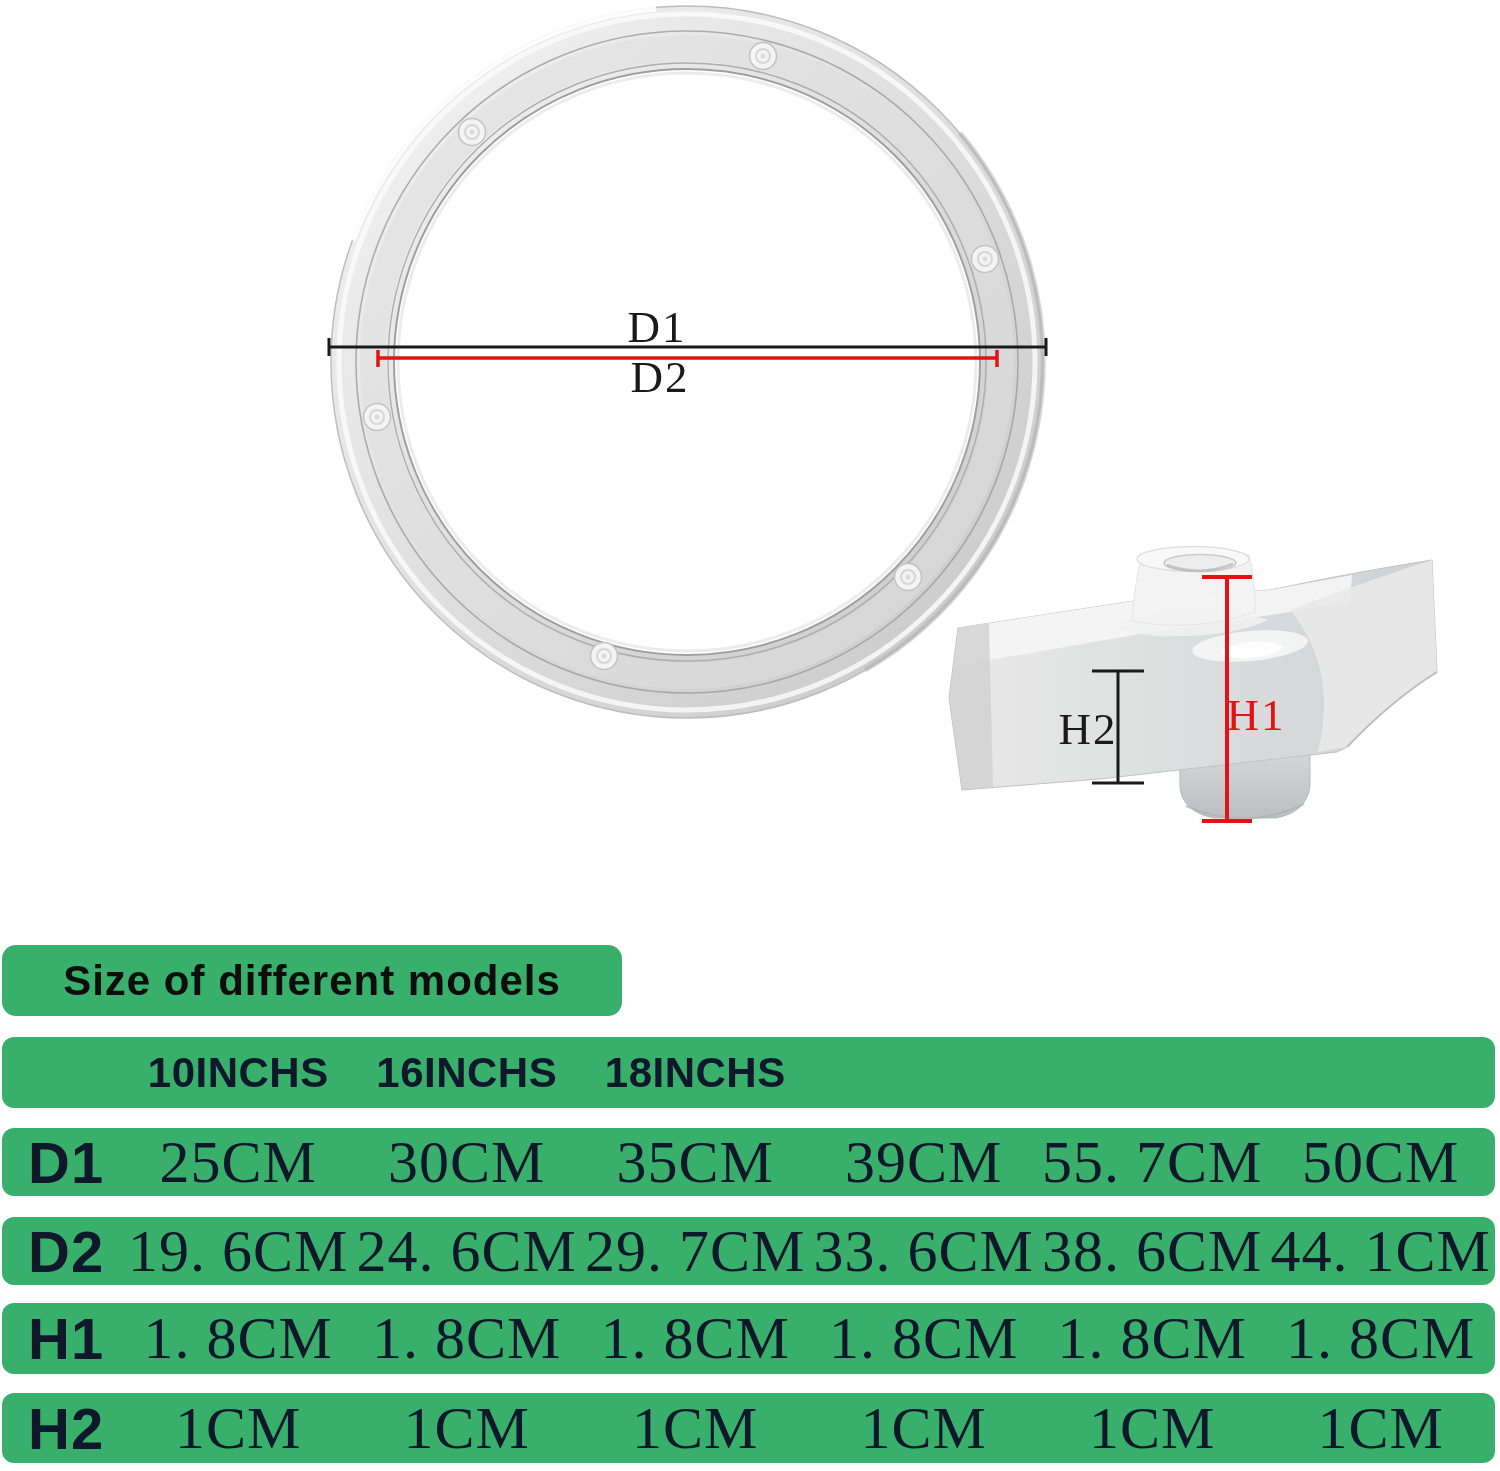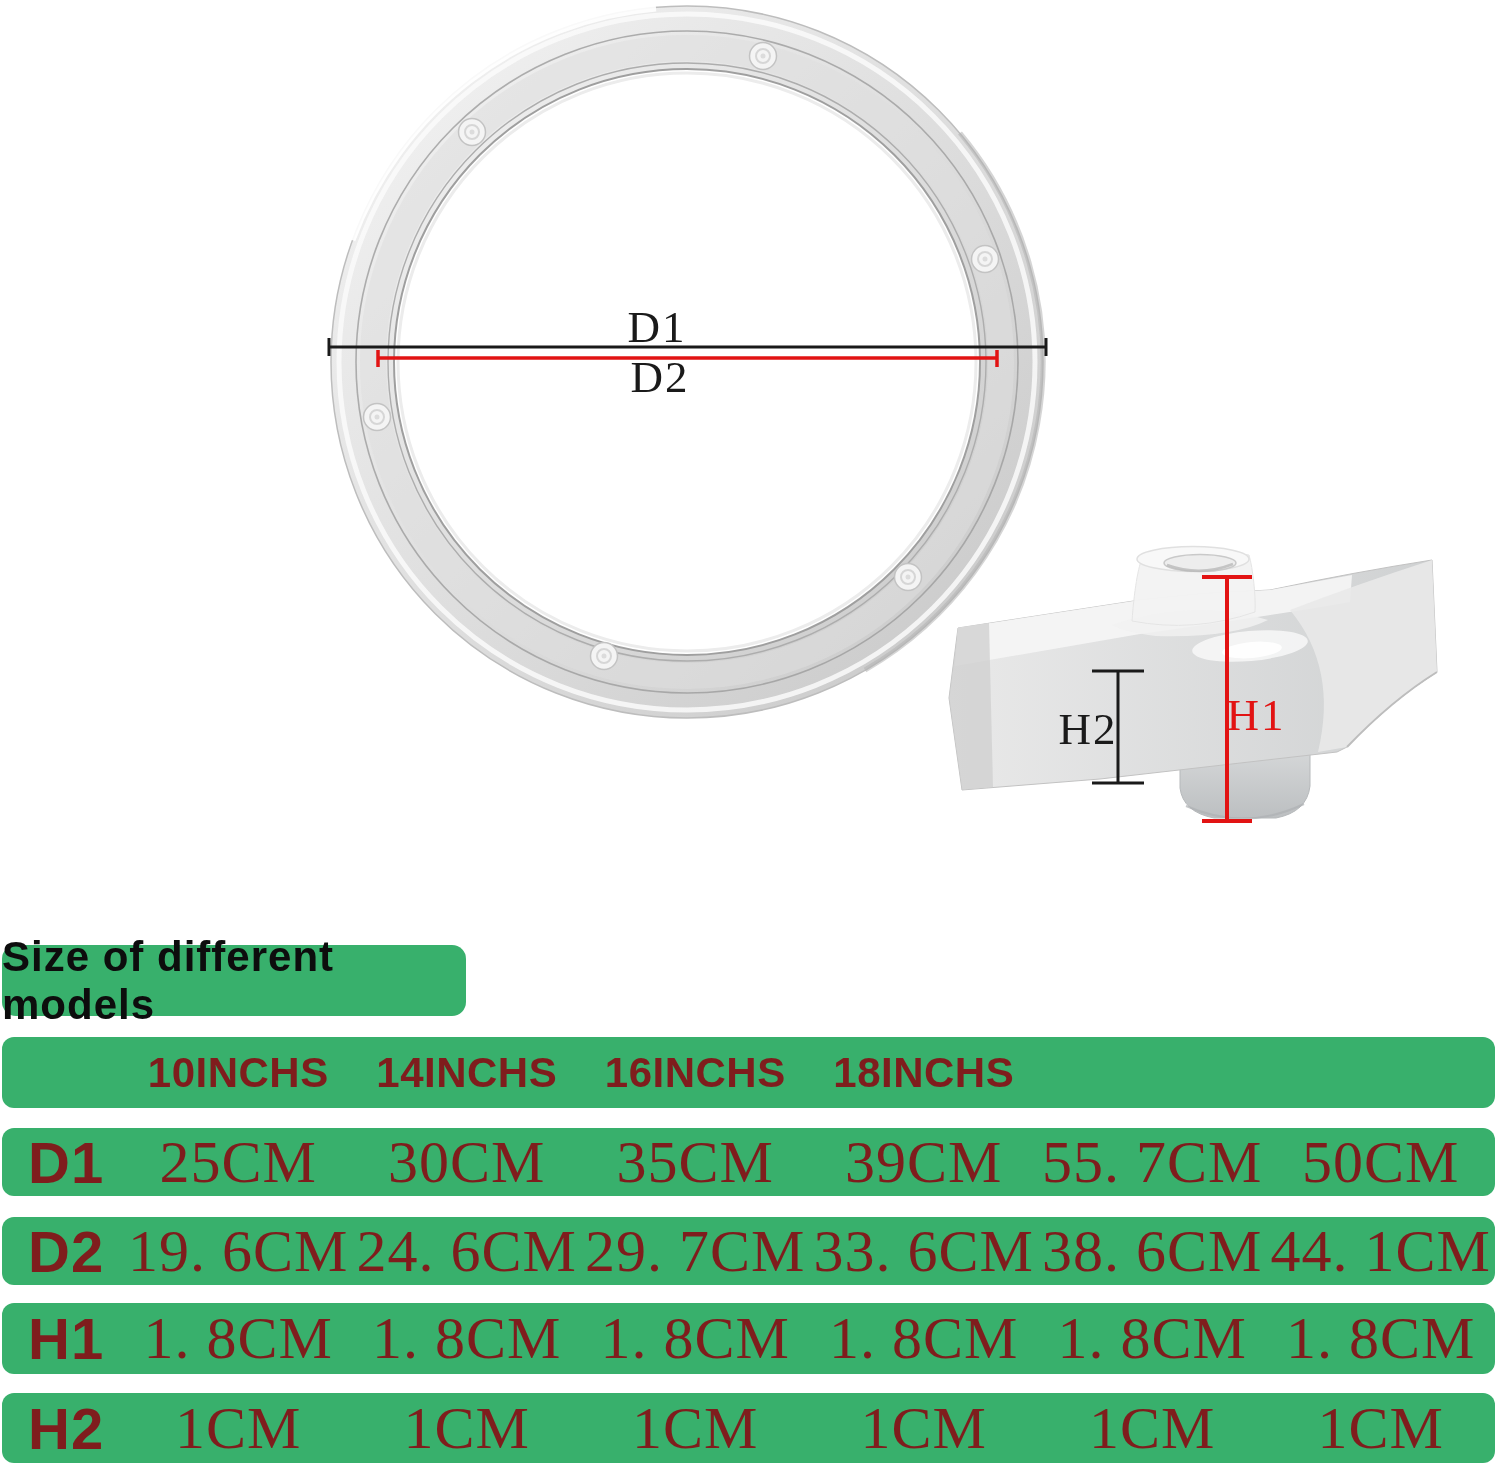--- a/index.html
+++ b/index.html
@@ -11,35 +11,35 @@
   .dim-label{
     position:absolute;transform:translate(-50%,-50%);
     font-family:"Liberation Serif","DejaVu Serif",serif;
     font-size:45px;color:#1a1a1a;letter-spacing:2px;white-space:nowrap;
   }
   .dim-label.red{color:#e21313;}
 
   
   .size-table{position:absolute;left:0;top:945px;width:1500px;height:526px;}
   .title-box{
-    position:absolute;left:2px;top:0;width:464px;height:71px;
+    position:absolute;left:2px;top:0;width:620px;height:71px;
     background:#38b06c;border-radius:14px;
     display:flex;align-items:center;justify-content:center;
     font-weight:bold;font-size:42px;color:#0d0d0d;letter-spacing:1px;
   }
   .trow{
     position:absolute;left:2px;width:1493px;background:#38b06c;border-radius:12px;
     display:grid;grid-template-columns:122px repeat(6,1fr);align-items:center;
   }
   .trow.thead{top:92px;height:71px;}
   .trow.r0{top:183px;height:68px;}
   .trow.r1{top:272px;height:68px;}
   .trow.r2{top:358px;height:71px;}
   .trow.r3{top:448px;height:70px;}
-  .cell{text-align:center;color:#7f1d1d;overflow:visible;}
+  .cell{text-align:center;color:#0f172a;overflow:visible;}
   .cell.head{font-weight:bold;font-size:42px;letter-spacing:0.5px;}
   .cell.rowlabel{
     text-align:left;padding-left:26px;font-weight:bold;font-size:58px;letter-spacing:1px;
   }
   .cell.val{
     font-family:"Liberation Serif","DejaVu Serif",serif;
     font-size:60px;letter-spacing:1px;white-space:nowrap;
   }
 </style>
 </head>
@@ -159,21 +159,20 @@
 
   <section class="size-table">
 
     <div class="title-box">
       <span>Size of different models</span>
     </div>
 
     <div class="trow thead">
       <div class="cell rowlabel"></div>
       <div class="cell head">10INCHS</div>
-      <div class="cell head">14INCHS</div>
       <div class="cell head">16INCHS</div>
       <div class="cell head">18INCHS</div>
     </div>
 
     <div class="trow r0">
       <div class="cell rowlabel">D1</div>
       <div class="cell val">25CM</div>
       <div class="cell val">30CM</div>
       <div class="cell val">35CM</div>
       <div class="cell val">39CM</div>

